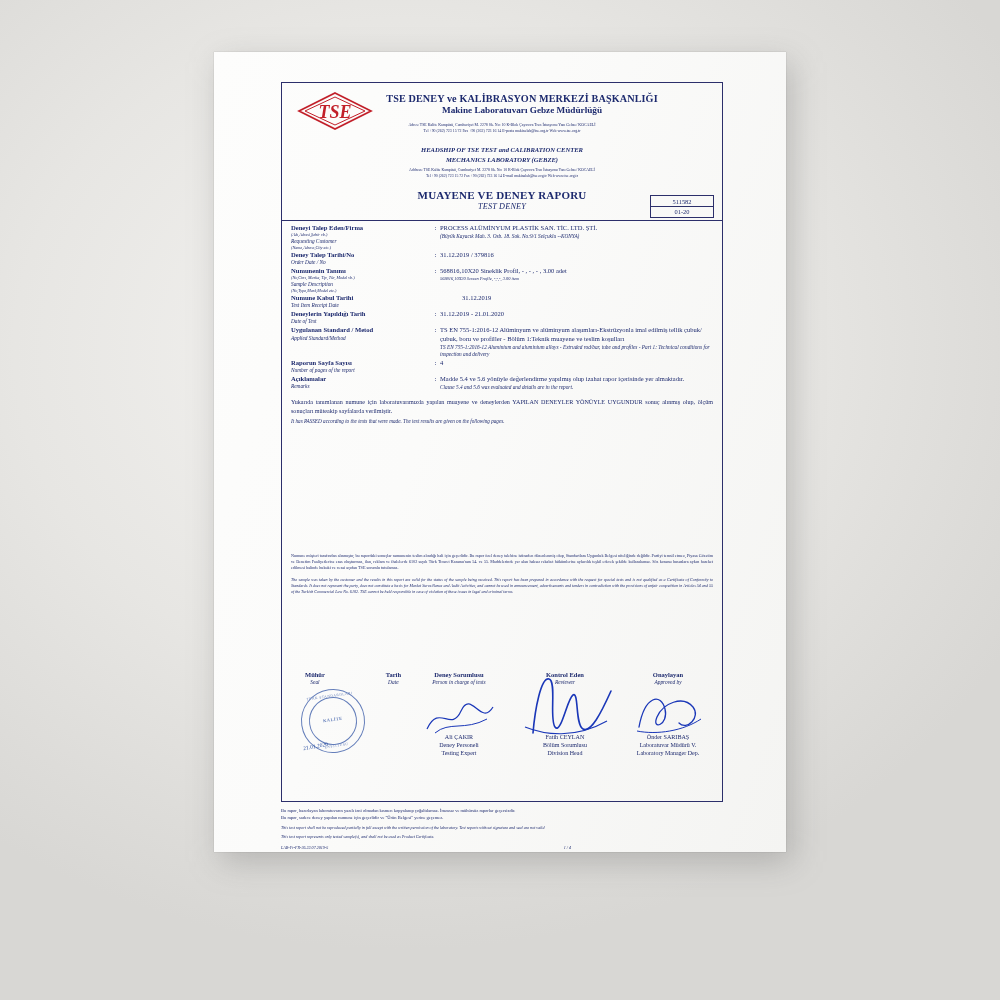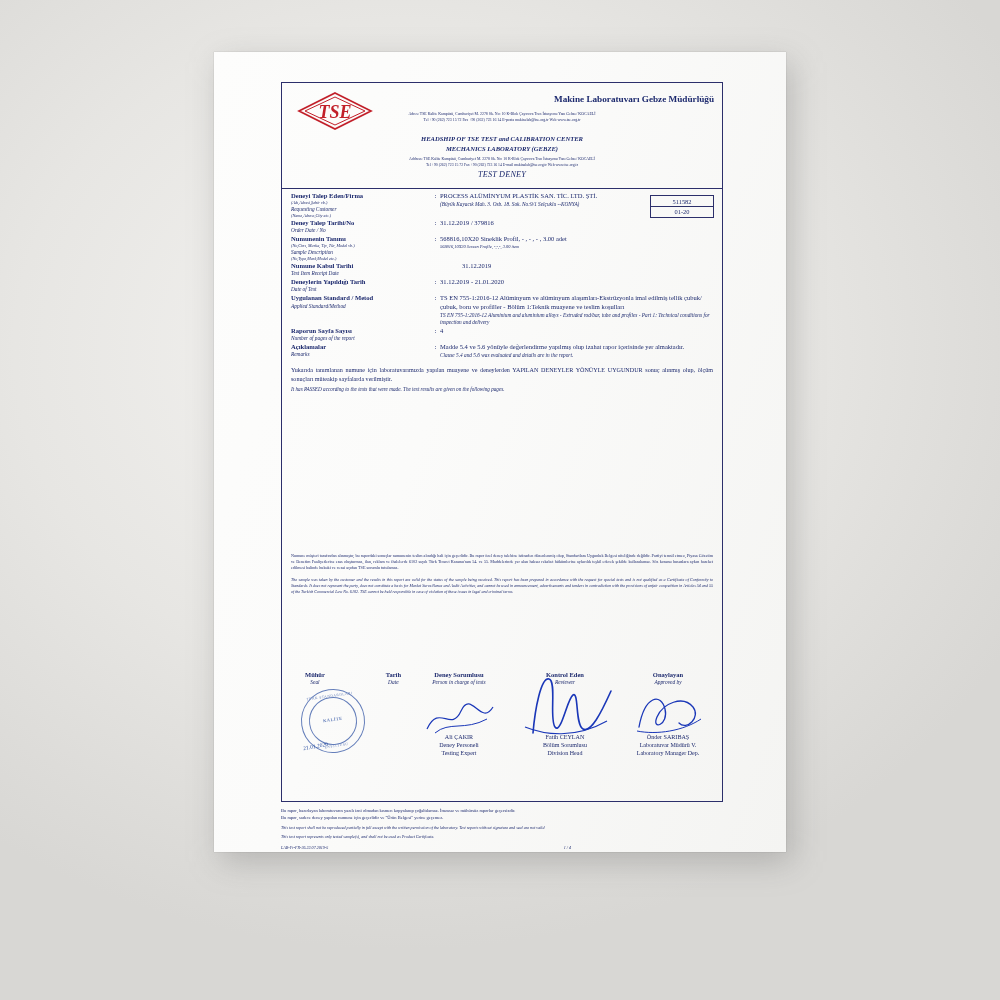--- a/index.html
+++ b/index.html
@@ -75,21 +75,20 @@
     letter-spacing: .1px;
     color: #1d2a6e;
     margin-left: 40px;
   }
   .hdr-title2 {
     font-size: 9.2px;
     font-weight: bold;
     color: #1d2a6e;
     margin-left: 40px;
     margin-top: 1px;
-    text-align: right;
   }
   .addr {
     margin-top: 7px;
     font-size: 3.9px;
     line-height: 1.55;
     color: #1d2a6e;
   }
   .hdr-en {
     margin-top: 11px;
     font-size: 6.6px;
@@ -338,37 +337,39 @@
       <div class="doc-frame">
 
         <div class="hdr">
 
           <svg class="tse-logo" viewBox="0 0 156 80">
             <path d="M78 4 L150 40 L78 76 L6 40 Z" fill="none" stroke="#c2202a" stroke-width="3.4"></path>
             <path d="M78 12 L138 40 L78 68 L18 40 Z" fill="none" stroke="#c2202a" stroke-width="2"></path>
             <text x="78" y="54" text-anchor="middle" font-family="Liberation Serif, serif" font-size="36" font-weight="bold" font-style="italic" fill="#c2202a">TSE</text>
           </svg>
 
+          <div class="hdr-title1">TSE DENEY ve KALİBRASYON MERKEZİ BAŞKANLIĞI</div>
           <div class="hdr-title2">Makine Laboratuvarı Gebze Müdürlüğü</div>
 
           <div class="addr">
             <div>Adres:  TSE Kalite Kampüsü, Cumhuriyet M. 2278 Sk. No: 10 K-Blok Çayırova Tren İstasyonu Yanı Gebze/ KOCAELİ</div>
             <div>Tel +90 (262) 723 15 72 Fax +90 (262) 723 16 14 E-posta makinelab@tse.org.tr Web www.tse.org.tr</div>
           </div>
 
           <div class="hdr-en">
             <div>HEADSHIP OF TSE TEST and CALIBRATION CENTER</div>
             <div>MECHANICS LABORATORY (GEBZE)</div>
           </div>
 
           <div class="addr-en">
             <div>Address: TSE Kalite Kampüsü, Cumhuriyet M. 2278 Sk. No: 10 K-Blok Çayırova Tren İstasyonu Yanı Gebze/ KOCAELİ</div>
             <div>Tel +90 (262) 723 15 72 Fax +90 (262) 723 16 14 E-mail makinalab@tse.org.tr Web www.tse.org.tr</div>
           </div>
 
+          <div class="report-title">MUAYENE VE DENEY RAPORU</div>
           <div class="report-title-en">TEST DENEY</div>
         </div>
 
         <div class="serial-box">
           <div class="s1">511582</div>
           <div class="s2">01-20</div>
         </div>
 
         <hr class="hr-blue">
 

